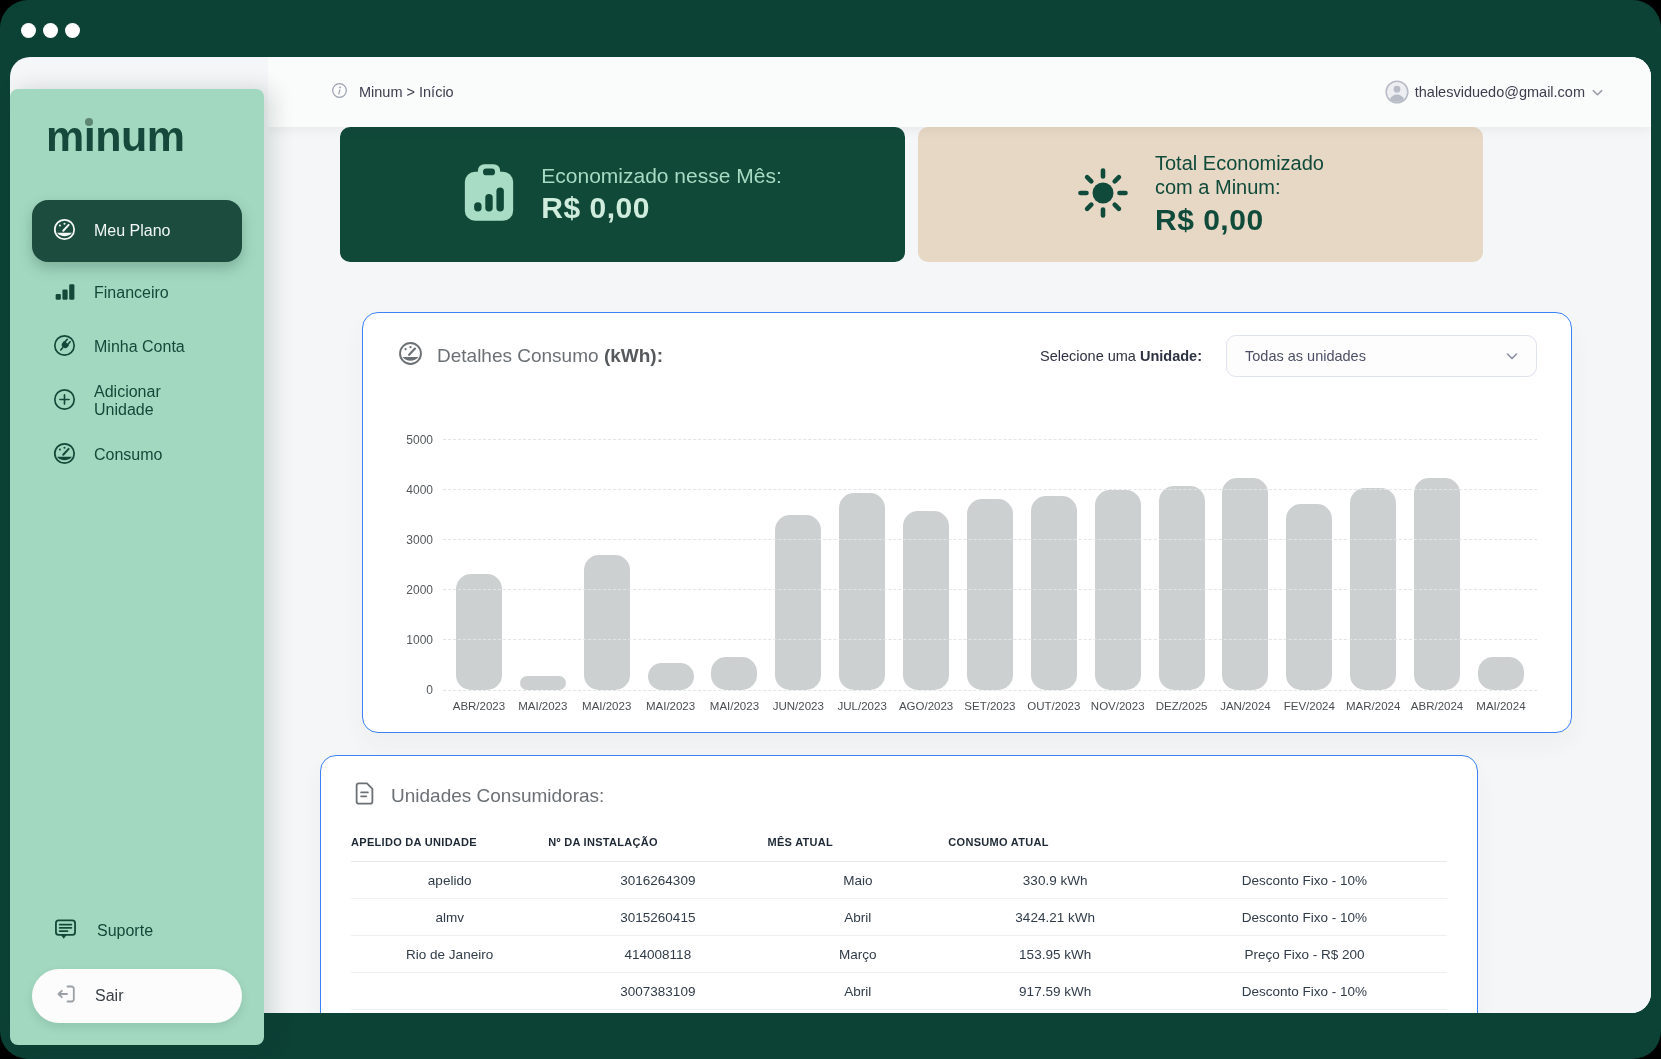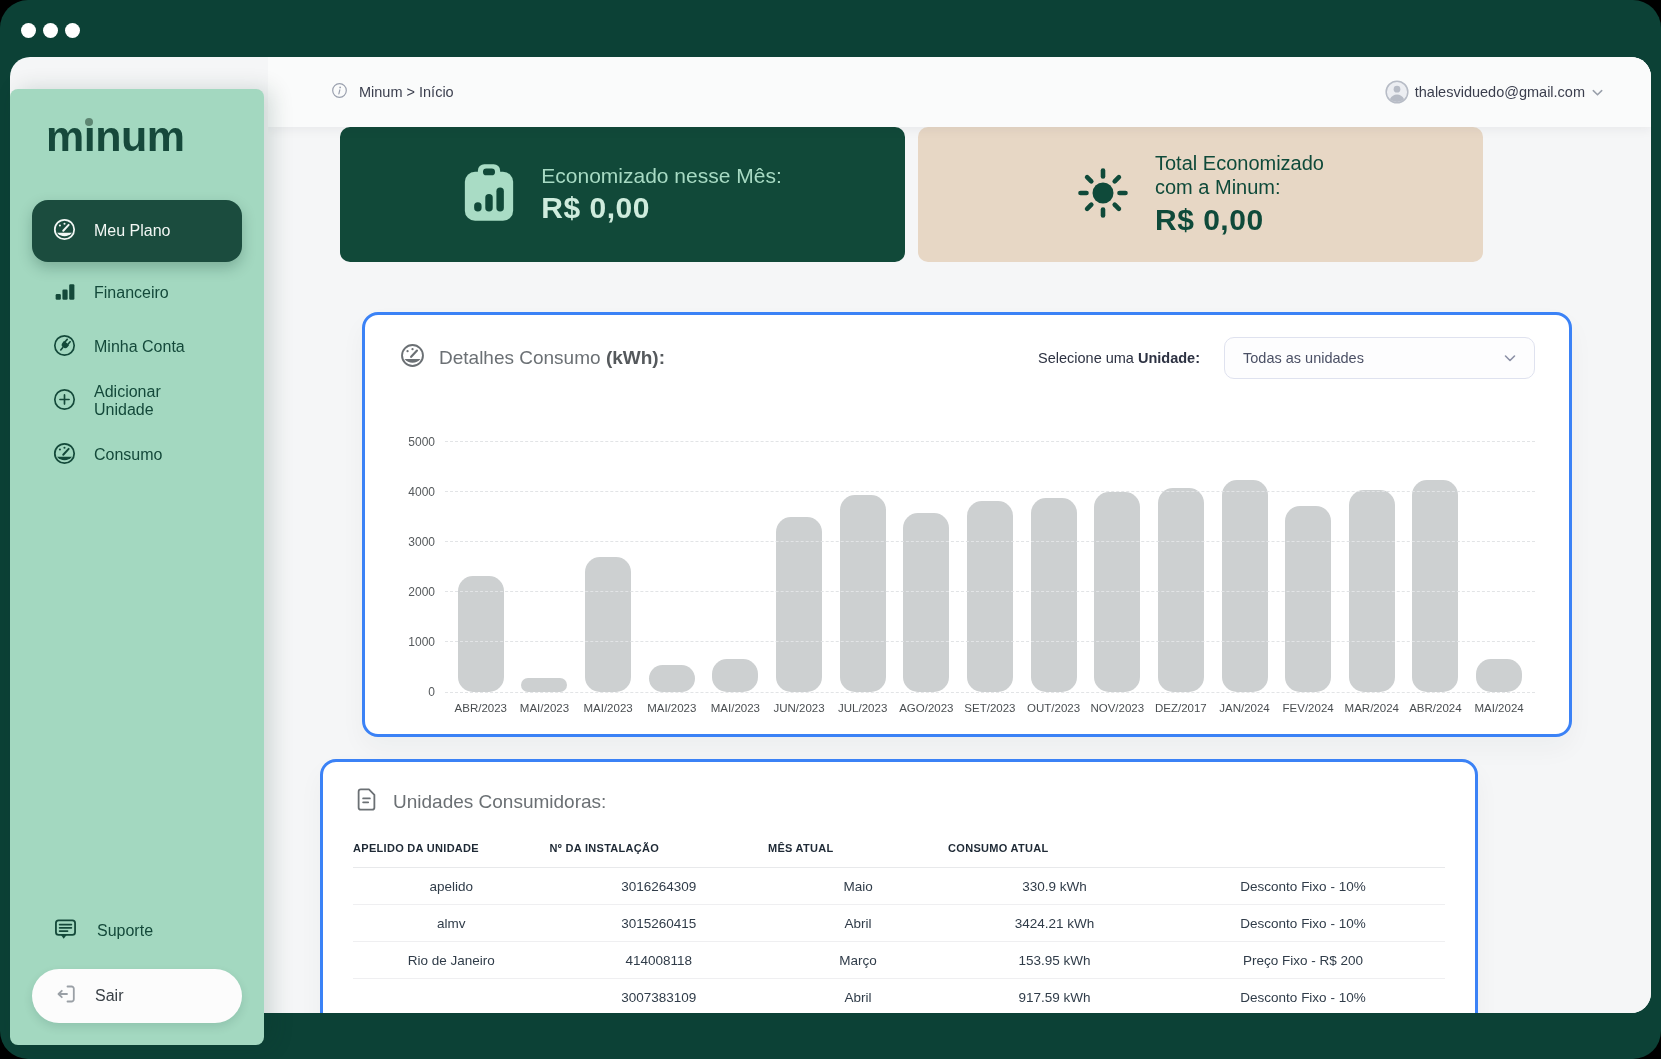--- a/index.html
+++ b/index.html
@@ -58,21 +58,21 @@
   .stat-card { flex:1; height:135px; border-radius:10px; display:flex; align-items:center;
                justify-content:center; gap:26px; }
   .stat-card.green { background:#114939; }
   .stat-card.beige { background:#e7d7c5; }
   .stat-text .lbl { font-size:21px; color:#a7dac3; }
   .stat-text .val { font-size:30px; font-weight:600; color:#cfecdd; margin-top:3px; letter-spacing:.5px; }
   .stat-card.beige .lbl { color:#0f4a3a; font-size:20px; line-height:1.18; }
   .stat-card.beige .val { color:#0f4a3a; font-weight:700; }
 
   
-  .panel { background:#ffffff; border:3px solid #3b82f6; border-radius:16px;
+  .panel { background:#ffffff; border:1px solid #3b82f6; border-radius:16px;
            box-shadow:0 12px 26px rgba(30,40,50,.04); }
   .chart-card { width:1210px; margin:50px 0 0 42px; padding:22px 34px 20px; }
   .chart-head { display:flex; align-items:center; justify-content:space-between; }
   .sec-title { display:flex; align-items:center; gap:13px; color:#6b7074; font-size:19px; }
   .sec-title svg { width:27px; height:27px; color:#6b7074; }
   .sec-title b { color:#55595c; font-weight:700; }
   .selector { display:flex; align-items:center; gap:24px; }
   .sel-label { font-size:14.5px; color:#2d3242; }
   .sel-label b { font-weight:700; }
   .select-box { width:311px; height:42px; border:1.5px solid #dfe2ef; border-radius:10px;
@@ -366,21 +366,21 @@
               <div>MAI/2023</div>
               <div>MAI/2023</div>
               <div>MAI/2023</div>
               <div>MAI/2023</div>
               <div>JUN/2023</div>
               <div>JUL/2023</div>
               <div>AGO/2023</div>
               <div>SET/2023</div>
               <div>OUT/2023</div>
               <div>NOV/2023</div>
-              <div>DEZ/2017</div>
+              <div>DEZ/2025</div>
               <div>JAN/2024</div>
               <div>FEV/2024</div>
               <div>MAR/2024</div>
               <div>ABR/2024</div>
               <div>MAI/2024</div>
             </div>
         </section>
 
         <section class="panel table-card">
           <div class="sec-title">

